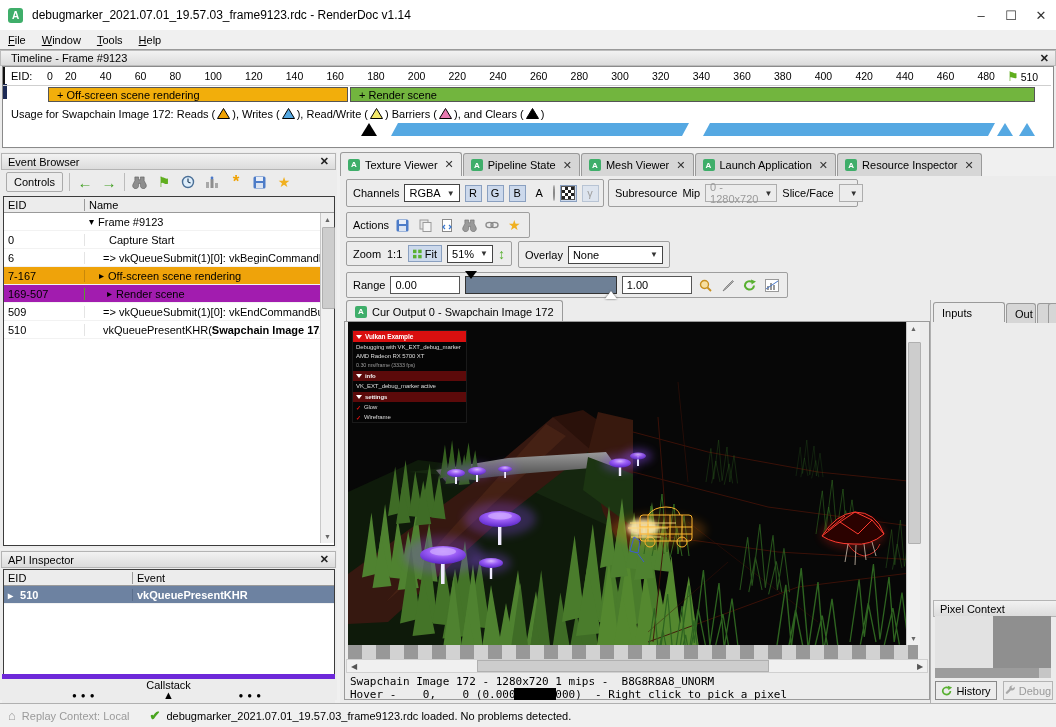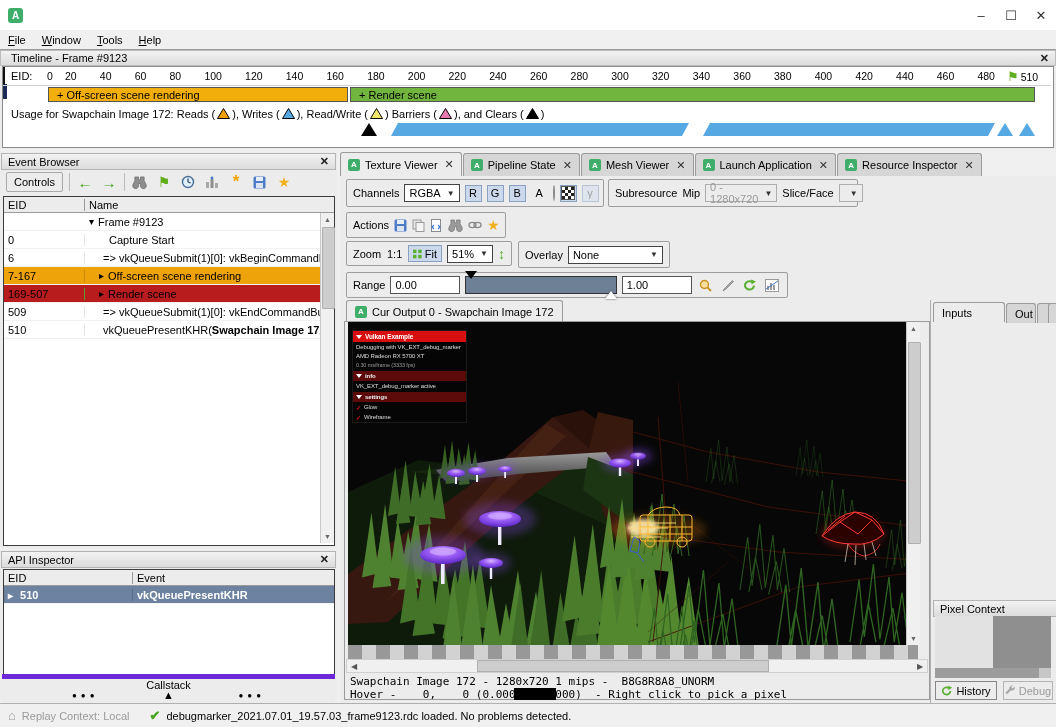--- a/index.html
+++ b/index.html
@@ -54,21 +54,21 @@
   .vsep{width:1px;height:18px;background:#bbb;}
   .etable{position:absolute;background:#fff;border:1px solid #3c3c3c;}
   .ehead{display:flex;background:#ececec;border-bottom:1px solid #9a9a9a;height:15px;align-items:center;}
   .ehead .c1{width:76px;padding-left:4px;border-right:1px solid #9a9a9a;}
   .ehead .c2{flex:1;padding-left:4px;}
   .erow{display:flex;height:17px;align-items:center;white-space:nowrap;overflow:hidden;border-bottom:1px solid #f2f2f2;}
   .erow .c1{width:76px;padding-left:4px;flex:none;border-right:1px solid #e4e4e4;overflow:hidden;}
   .erow .c2{flex:1;padding-left:4px;overflow:hidden;display:flex;align-items:center;}
   .row-orange{background:#efa30a;}
   .row-orange .c1{border-right-color:#c8880a;}
-  .row-green{background:#b91c1c;}
+  .row-green{background:#a21caf;gap:8px;}
   .row-green .c1{border-right-color:#5d9a30;}
   .chev{font-size:10px;margin-right:4px;}
   .vscroll{position:absolute;width:13px;background:#f0f0f0;border-left:1px solid #c8c8c8;}
   .vscroll .arr{height:13px;display:flex;align-items:center;justify-content:center;font-size:7px;color:#666;}
   .vscroll .thumb{position:absolute;left:1px;width:11px;background:#cdcdcd;border:1px solid #b0b0b0;border-radius:1px;}
 
   
   #api{left:0;top:550px;width:337px;height:150px;background:#ececec;}
   .selrow{background:#6d82a1;color:#fff;font-weight:bold;}
   #api-foot{position:absolute;left:2px;top:124px;width:333px;height:24px;background:#ececec;border-top:5px solid #6d28d9;text-align:center;}
@@ -142,20 +142,21 @@
   
   #statusbar{left:0;top:703px;width:1056px;height:24px;background:#f0f0f0;border-top:1px solid #b0b0b0;display:flex;align-items:center;padding:0 8px;box-sizing:border-box;gap:6px;}
   .gray{color:#9a9a9a;}
   .okcheck{color:#4aa520;font-weight:bold;font-size:13px;}
 </style>
 </head>
 <body>
 
 <div class="abs flex nosel" id="titlebar">
   <span class="rdlogo" style="margin-left:8px">A</span>
+  <span class="title">debugmarker_2021.07.01_19.57.03_frame9123.rdc - RenderDoc v1.14</span>
   <span style="margin-left:auto" class="flex">
     <span class="wbtn">–</span>
     <span class="wbtn">☐</span>
     <span class="wbtn">✕</span>
   </span>
 </div>
 
 <div class="abs nosel" id="menubar">
   <span class="menu-item">File</span>
   <span class="menu-item">Window</span>
@@ -415,21 +416,21 @@
     <span class="dd dis" style="width:74px">
       <span>0 - 1280x720</span>
         <span class="caret">▼</span>
     </span>
     <span>Slice/Face</span>
     <span class="dd dis" style="width:48px">
       <span class="caret">▼</span>
     </span>
   </div>
 
-  <div class="grp" style="left:6px;top:36px;width:160px;height:26px">
+  <div class="grp" style="left:6px;top:36px;width:184px;height:26px">
     <span>Actions</span>
     <span class="tbico">
       <svg width="13" height="13" viewBox="0 0 13 13">
           <rect x="0.5" y="0.5" width="12" height="12" rx="1.5" fill="#4d7cc8"></rect>
           <rect x="3" y="1" width="7" height="4" fill="#e8eef8"></rect>
           <rect x="3" y="7" width="7" height="5" fill="#dbe4f2"></rect>
         </svg>
     </span>
     <span class="tbico">
       <svg width="13" height="13" viewBox="0 0 13 13">

